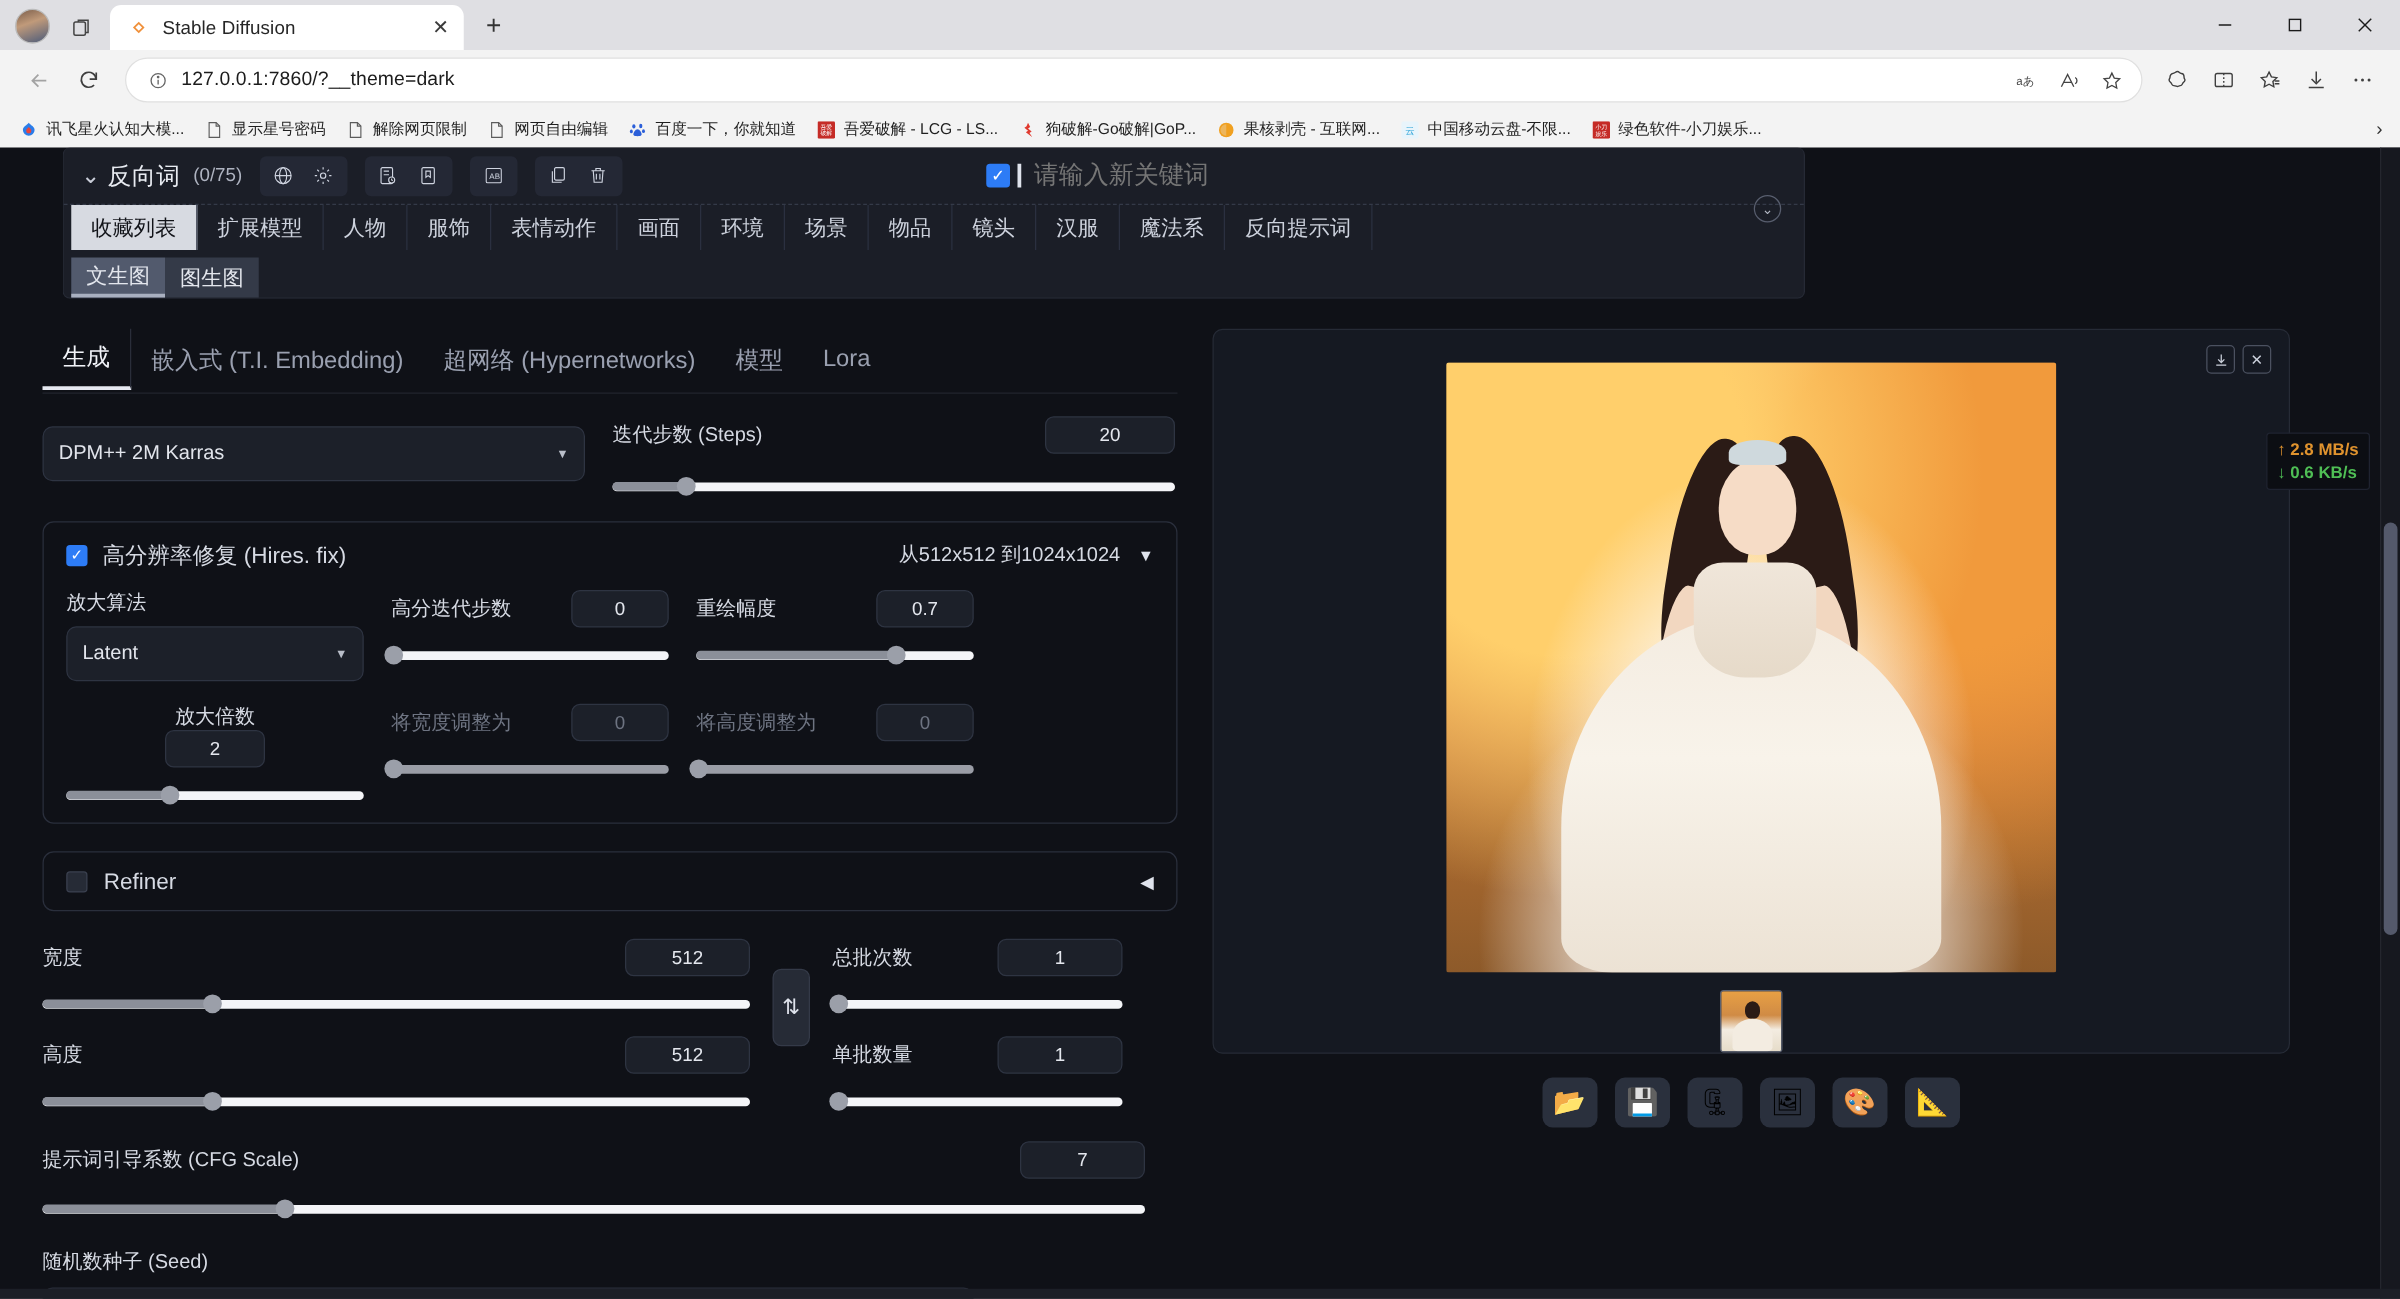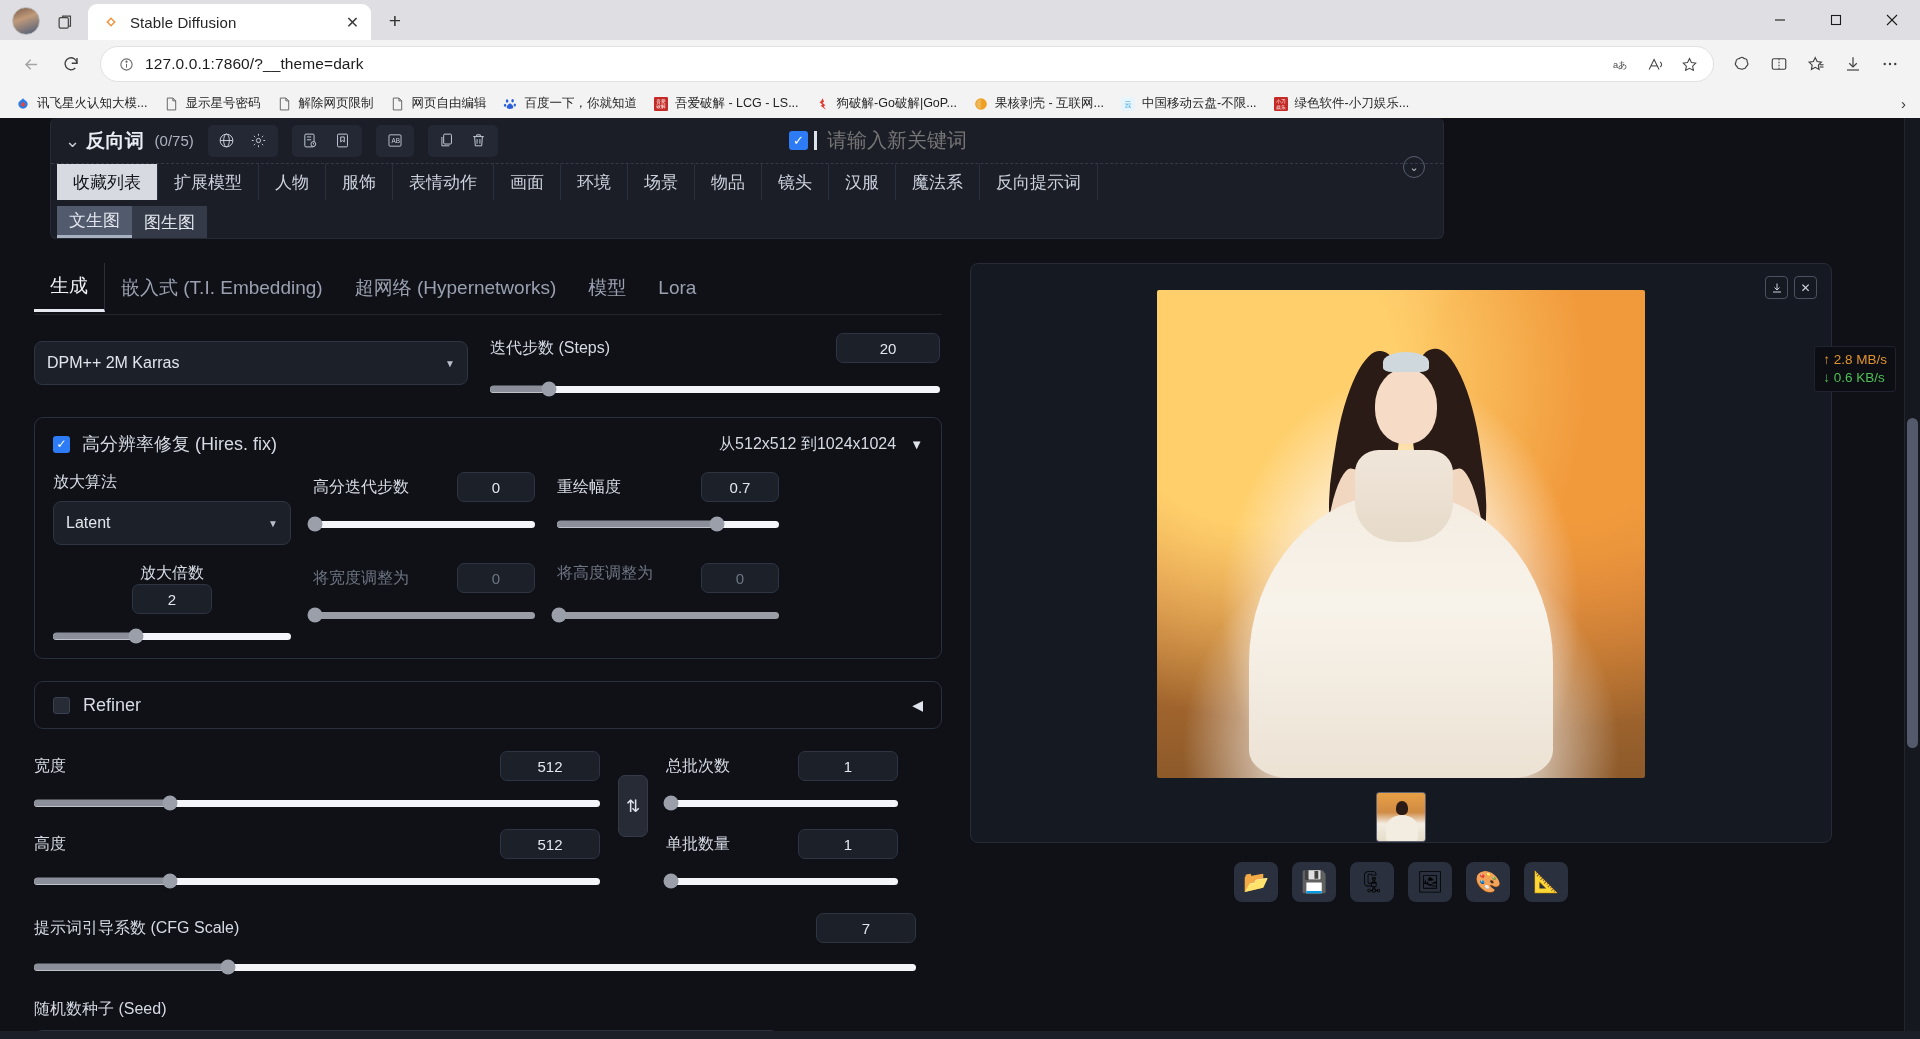--- a/index.html
+++ b/index.html
@@ -108,21 +108,21 @@
   .prompt-panel {
     margin: 0 0 0 50px; width: 1394px; background: #1b1e27;
     border-radius: 6px; border: 1px solid #262a35; border-top:none;
     padding: 0;
   }
   .neg-row {
     display: flex; align-items: center; height: 46px; padding: 0 14px;
     border-bottom: 1px dashed #343a48; position: relative;
   }
   .neg-caret { color: #c9cdd8; font-size: 18px; margin-right: 6px; }
-  .neg-title { font-size: 19px; font-weight: bold; color: #e9ecf2; letter-spacing: .5px; }
+  .neg-title { font-size: 19px; font-weight: normal; color: #e9ecf2; letter-spacing: .5px; }
   .neg-count { font-size: 15px; color: #aeb3c0; margin-left: 10px; }
   .tb-group {
     display: flex; gap: 2px; background: #242835; border-radius: 5px;
     padding: 3px 4px; margin-left: 14px;
   }
   .tb-btn {
     width: 30px; height: 26px; display:flex; align-items:center;
     justify-content:center; color: #cfd4e0; border-radius: 4px;
   }
   .kw-wrap { position: absolute; right: 14px; top: 7px; display:flex; align-items:center; width: 640px; }
@@ -285,21 +285,21 @@
     display:flex; justify-content:center; gap: 14px; margin-top: 20px;
   }
   .rt-btn {
     width: 44px; height: 40px; background: #2a303d; border-radius: 8px;
     display:flex; align-items:center; justify-content:center; font-size: 21px;
   }
 
   .netspeed {
     position: absolute; right: 24px; top: 228px; background: #0c0e13;
     border: 1px solid #1f2330; border-radius: 3px; padding: 4px 8px;
-    line-height: 1.35; z-index: 20;
+    line-height: 1.35; z-index: 20; font-weight: bold;
   }
   .ns-up { color: #e0932e; font-size: 13.5px; }
   .ns-down { color: #4fbf55; font-size: 13.5px; }
 
   .taskbar-peek {
     position:absolute; left:0; bottom:0; width: 1920px; height: 8px; background:#1c1f27;
   }
 </style>
 </head>
 <body>
@@ -752,21 +752,21 @@
                 <div style="display:flex; align-items:center; justify-content:space-between;">
                   <span class="lbl dim">将宽度调整为</span>
                   <span class="numbox dim" style="width:78px;">0</span>
                 </div>
                 <div class="slider dim" style="margin-top:14px;">
                   <div class="track"></div>
                   <div class="knob" style="left:1%;"></div>
                 </div>
               </div>
               <div style="width:222px;">
-                <div style="display:flex; align-items:flex-start; justify-content:space-between;">
+                <div style="display:flex; align-items:center; justify-content:space-between;">
                   <span class="lbl dim">将高度调整为</span>
                   <span class="numbox dim" style="width:78px;">0</span>
                 </div>
                 <div class="slider dim" style="margin-top:14px;">
                   <div class="track"></div>
                   <div class="knob" style="left:1%;"></div>
                 </div>
               </div>
             </div>
           </div>

